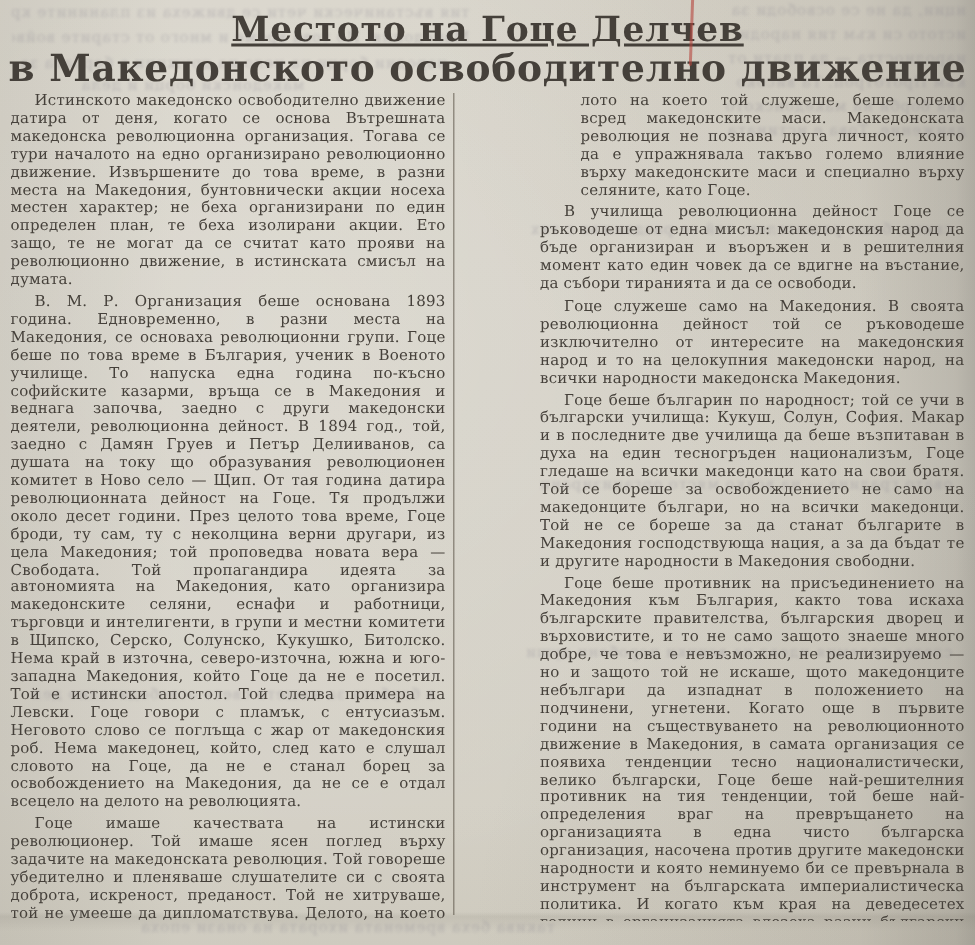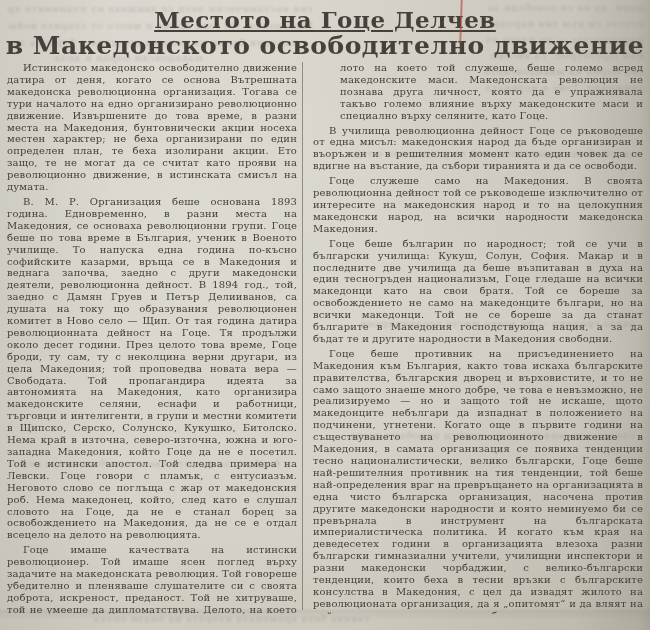--- a/index.html
+++ b/index.html
@@ -20,21 +20,21 @@
     background:
       radial-gradient(ellipse at 100% 0%, rgba(120,110,95,0.10), transparent 40%),
       radial-gradient(ellipse at 95% 100%, rgba(120,110,95,0.12), transparent 35%),
       linear-gradient(180deg, transparent 96.5%, rgba(110,105,95,0.12) 97%, transparent 98.5%);
   }
   .header{ text-align:center; padding-top:7px; position:relative; z-index:3; color:var(--ink,#45403a);}
   .title-l1{ font-weight:bold; font-size:23px; line-height:25px; letter-spacing:0.5px;text-decoration:underline; }
   .title-l2{ font-weight:bold; font-size:25px; line-height:27px; letter-spacing:0.5px; }
   .columns{
     position:absolute; top:62px; left:0; right:0; height:552px;
-    display:flex; padding:0 7px; z-index:3; overflow:hidden;
+    display:flex; padding:0 7px; z-index:3; overflow:hidden;gap:47px;
   }
   .col{
     color:var(--ink,#45403a);
     font-size:10px; line-height:11.9px; text-align:justify;
     letter-spacing:0.15px;
   }
   .col-left{ width:290px; flex:none; }
   .col-right{ flex:1; margin-left:16px; }
   .para{ margin:0 0 3px 0; text-indent:16px; }
   .para.noindent{ text-indent:0;margin-left:27px; }

